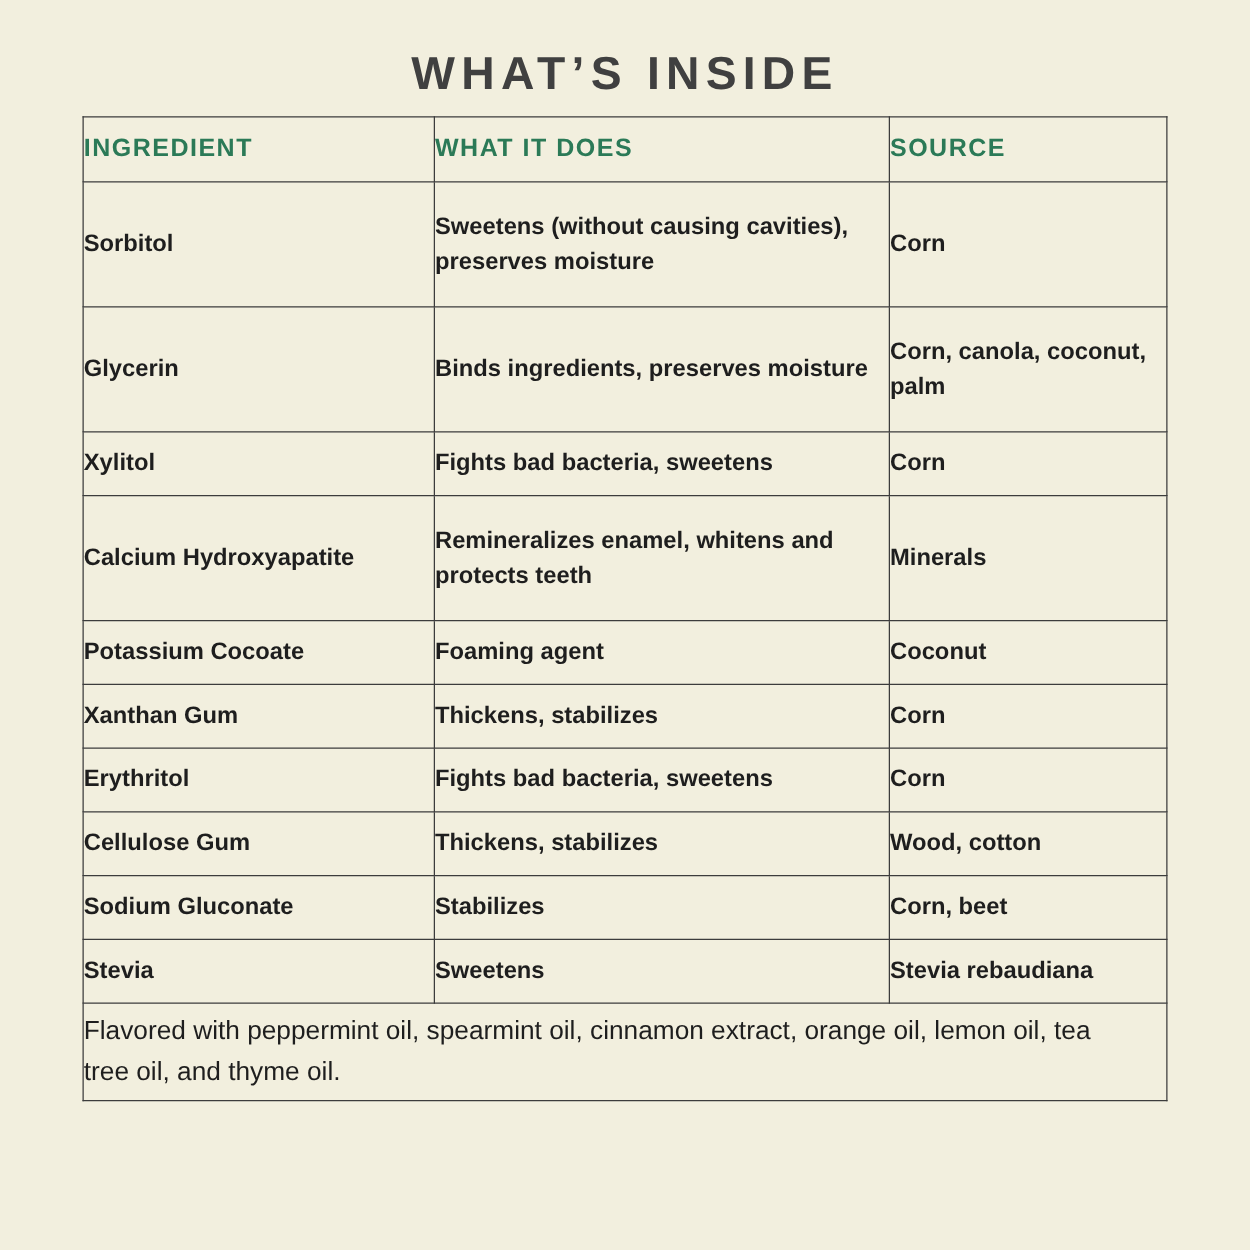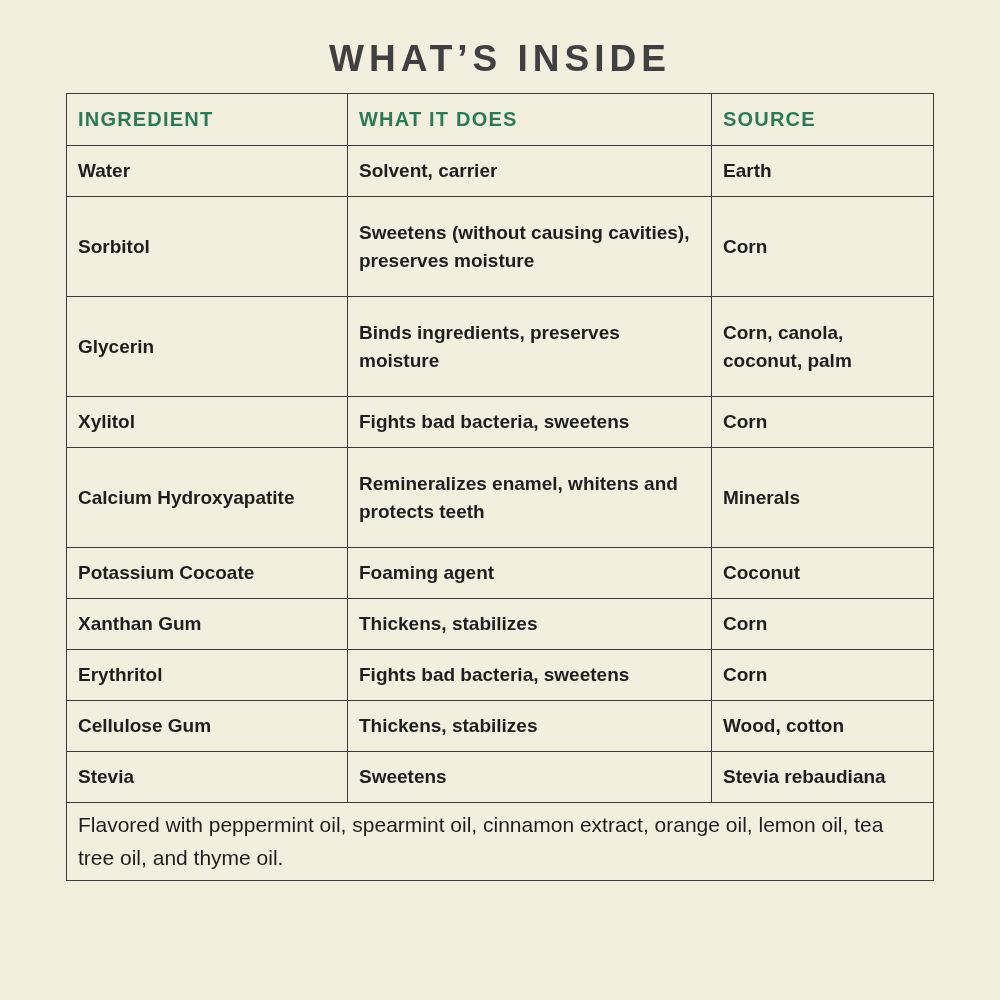--- a/index.html
+++ b/index.html
@@ -41,21 +41,21 @@
 
   table.ingredients col.c1 { width: 281px; }
   table.ingredients col.c2 { width: 364px; }
   table.ingredients col.c3 { width: 222px; }
 
   table.ingredients th,
   table.ingredients td {
     border: 1.5px solid #3c3c3c;
     vertical-align: middle;
     text-align: left;
-    padding: 6px 10px 6px 11px;
+    padding: 6px 10px 6px 0;
     font-size: 19px;
     line-height: 1.45;
   }
 
   table.ingredients th {
     color: #2b7a57;
     font-weight: 800;
     letter-spacing: 1.2px;
     font-size: 20px;
     height: 52px;
@@ -90,25 +90,20 @@
         <col class="c3">
       </colgroup>
     <thead>
       <tr>
         <th>INGREDIENT</th>
         <th>WHAT IT DOES</th>
         <th>SOURCE</th>
       </tr>
     </thead>
     <tbody>
-      <tr class="row">
-        <td>Water</td>
-        <td>Solvent, carrier</td>
-        <td>Earth</td>
-      </tr>
       <tr class="row tall">
         <td>Sorbitol</td>
         <td>Sweetens (without causing cavities), preserves moisture</td>
         <td>Corn</td>
       </tr>
       <tr class="row tall">
         <td>Glycerin</td>
         <td>Binds ingredients, preserves moisture</td>
         <td>Corn, canola, coconut, palm</td>
       </tr>
@@ -136,20 +131,25 @@
         <td>Erythritol</td>
         <td>Fights bad bacteria, sweetens</td>
         <td>Corn</td>
       </tr>
       <tr class="row">
         <td>Cellulose Gum</td>
         <td>Thickens, stabilizes</td>
         <td>Wood, cotton</td>
       </tr>
       <tr class="row">
+        <td>Sodium Gluconate</td>
+        <td>Stabilizes</td>
+        <td>Corn, beet</td>
+      </tr>
+      <tr class="row">
         <td>Stevia</td>
         <td>Sweetens</td>
         <td>Stevia rebaudiana</td>
       </tr>
       <tr class="footer-row">
         <td colspan="3">Flavored with peppermint oil, spearmint oil, cinnamon extract, orange oil, lemon oil, tea tree oil, and thyme oil.</td>
       </tr>
     </tbody>
   </table>
 

